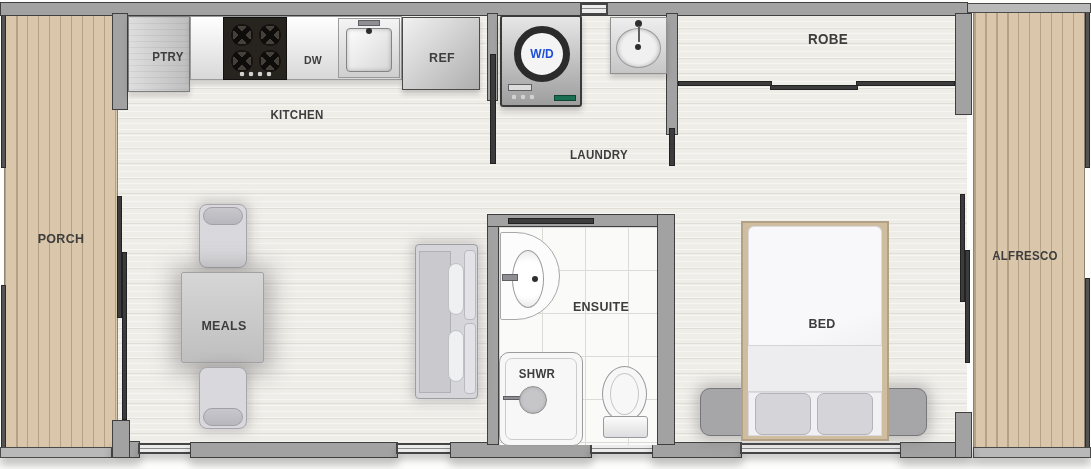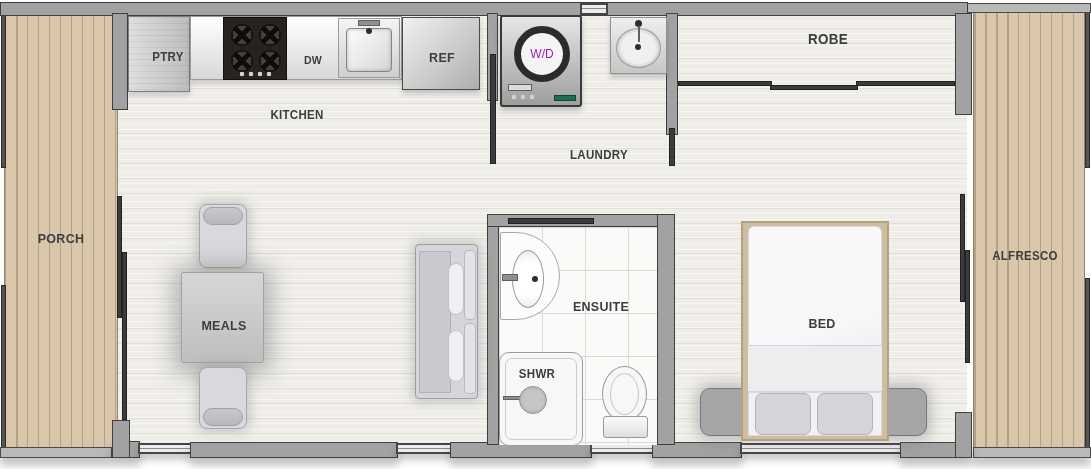--- a/index.html
+++ b/index.html
@@ -53,21 +53,21 @@
   .sinkunit{position:absolute;border:1px solid #9a9a9a;background:linear-gradient(180deg,#f4f4f4,#cfcfcf);}
   .sinkbowl{position:absolute;border:1.5px solid #848484;border-radius:4px;
       background:linear-gradient(135deg,#fdfdfd,#d7d7d7);box-shadow:inset 0 0 4px rgba(0,0,0,.25);}
   .fridge{position:absolute;border:1.5px solid #4a4a4a;background:linear-gradient(135deg,#f1f1f1,#aeaeae);
       box-shadow:0 4px 5px rgba(0,0,0,.18);}
   
   .wd{position:absolute;border:2px solid #3a3a3a;border-radius:3px;
       background:linear-gradient(180deg,#e6e6e6,#9e9e9e);box-shadow:0 4px 6px rgba(0,0,0,.2);}
   .wdring{position:absolute;border:7px solid #2b2b2b;border-radius:50%;background:#f4f4f4;
       display:flex;align-items:center;justify-content:center;
-      font-weight:400;font-size:12px;color:#a21caf;}
+      font-weight:700;font-size:12px;color:#1d4ed8;}
   .tub{position:absolute;border:1px solid #8f8f8f;background:linear-gradient(180deg,#eeeeee,#c6c6c6);
       box-shadow:0 4px 5px rgba(0,0,0,.18);}
   .tubbasin{position:absolute;border:1px solid #9a9a9a;border-radius:50%;
       background:radial-gradient(circle,#f0f0f0 0 55%,#d3d3d3);box-shadow:inset 0 0 4px rgba(0,0,0,.2);}
   
   .table{position:absolute;border:1px solid #a2a2a2;border-radius:2px;
       background:linear-gradient(180deg,#d6d6d6,#bfbfbf);box-shadow:0 2px 22px 8px rgba(110,110,110,.45);}
   .chair{position:absolute;border:1px solid #a6a6ac;border-radius:8px;background:#d9d9dd;
       box-shadow:0 0 12px 3px rgba(120,120,120,.35);}
   .chairback{position:absolute;left:3px;right:3px;height:18px;border-radius:9px;

